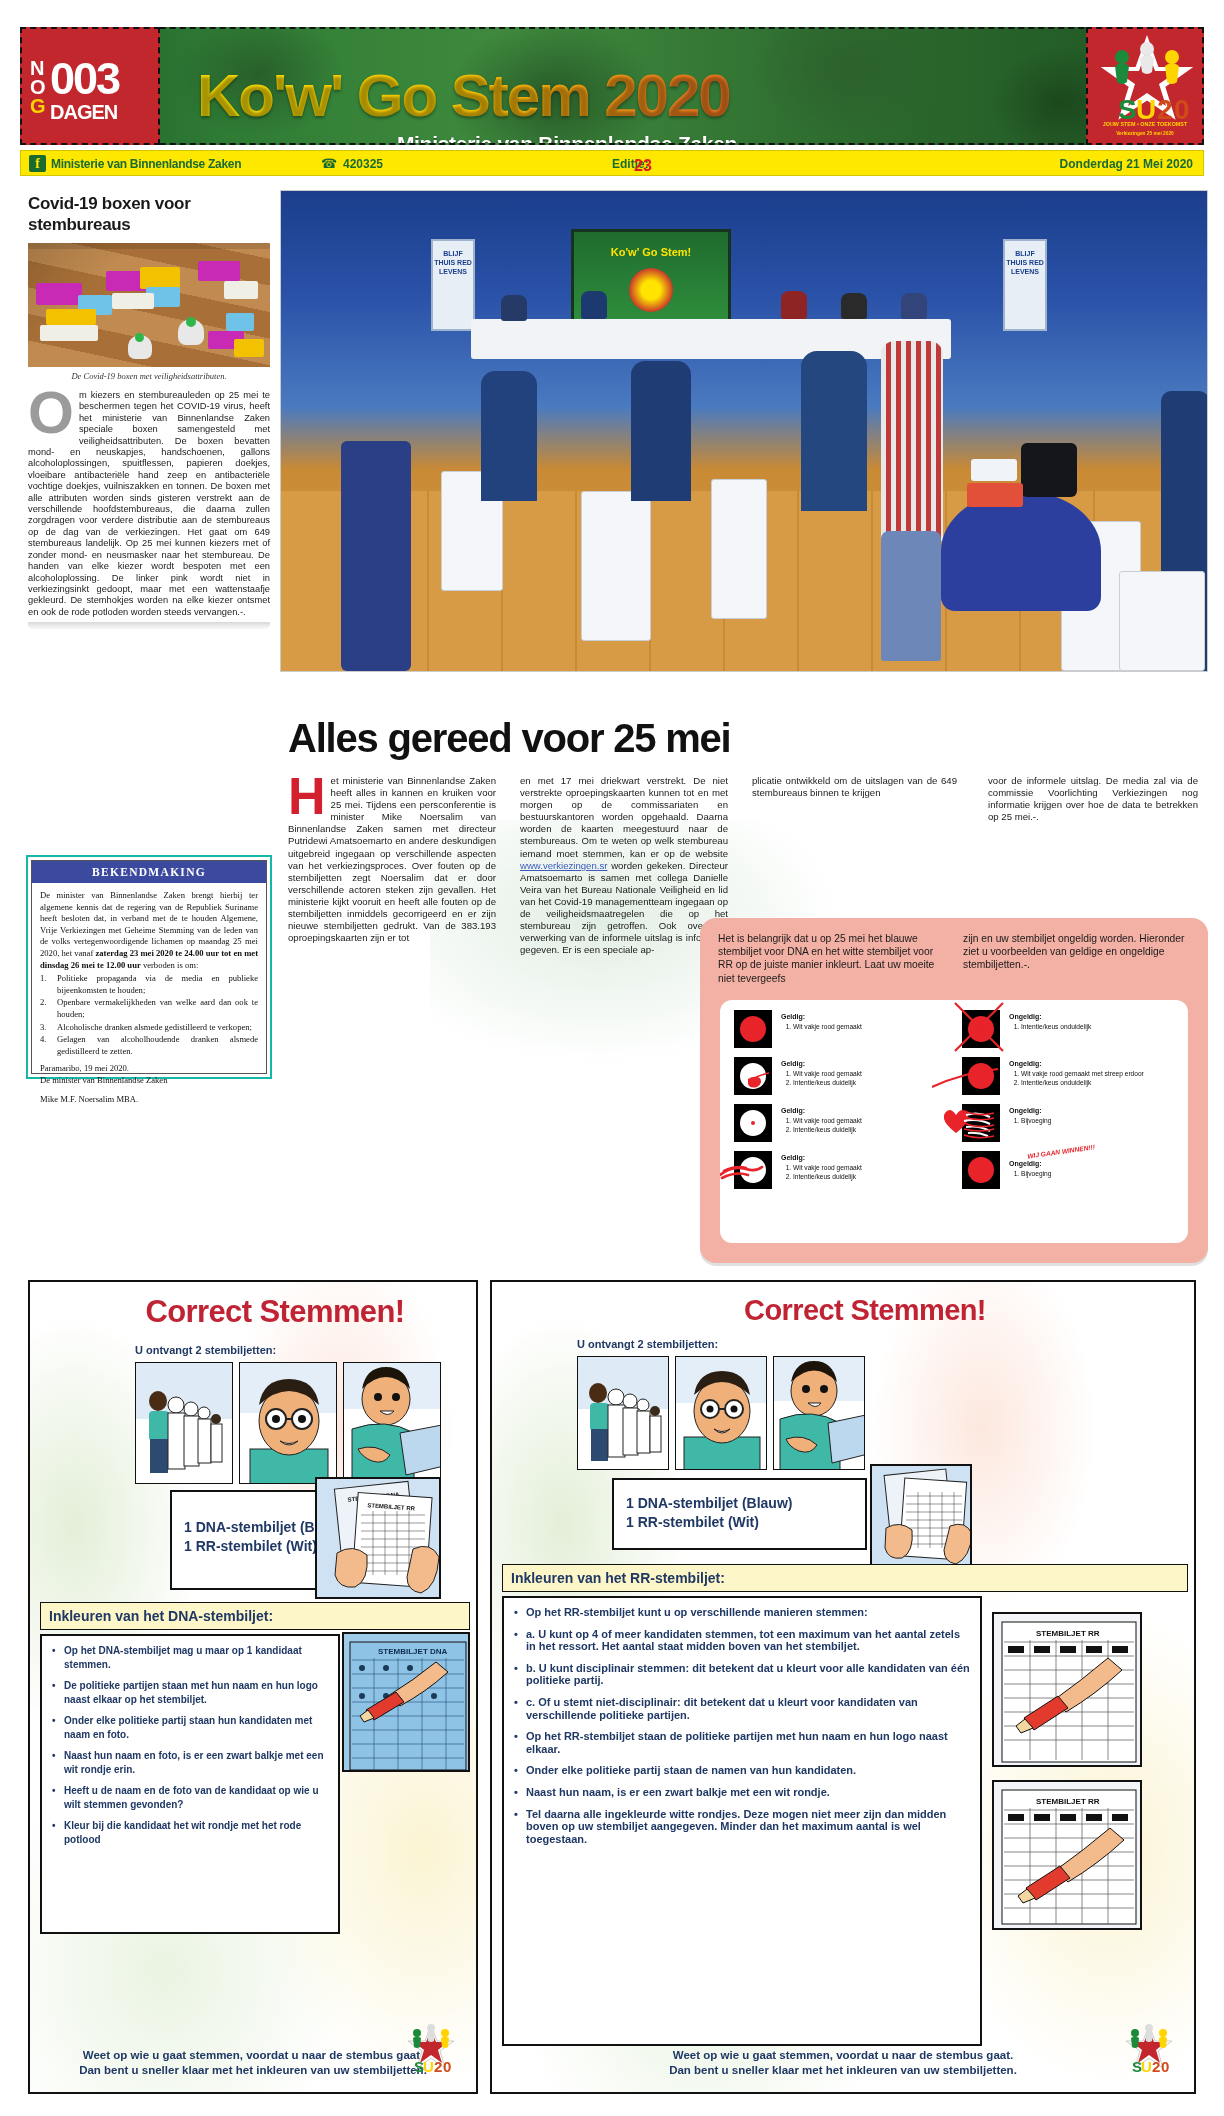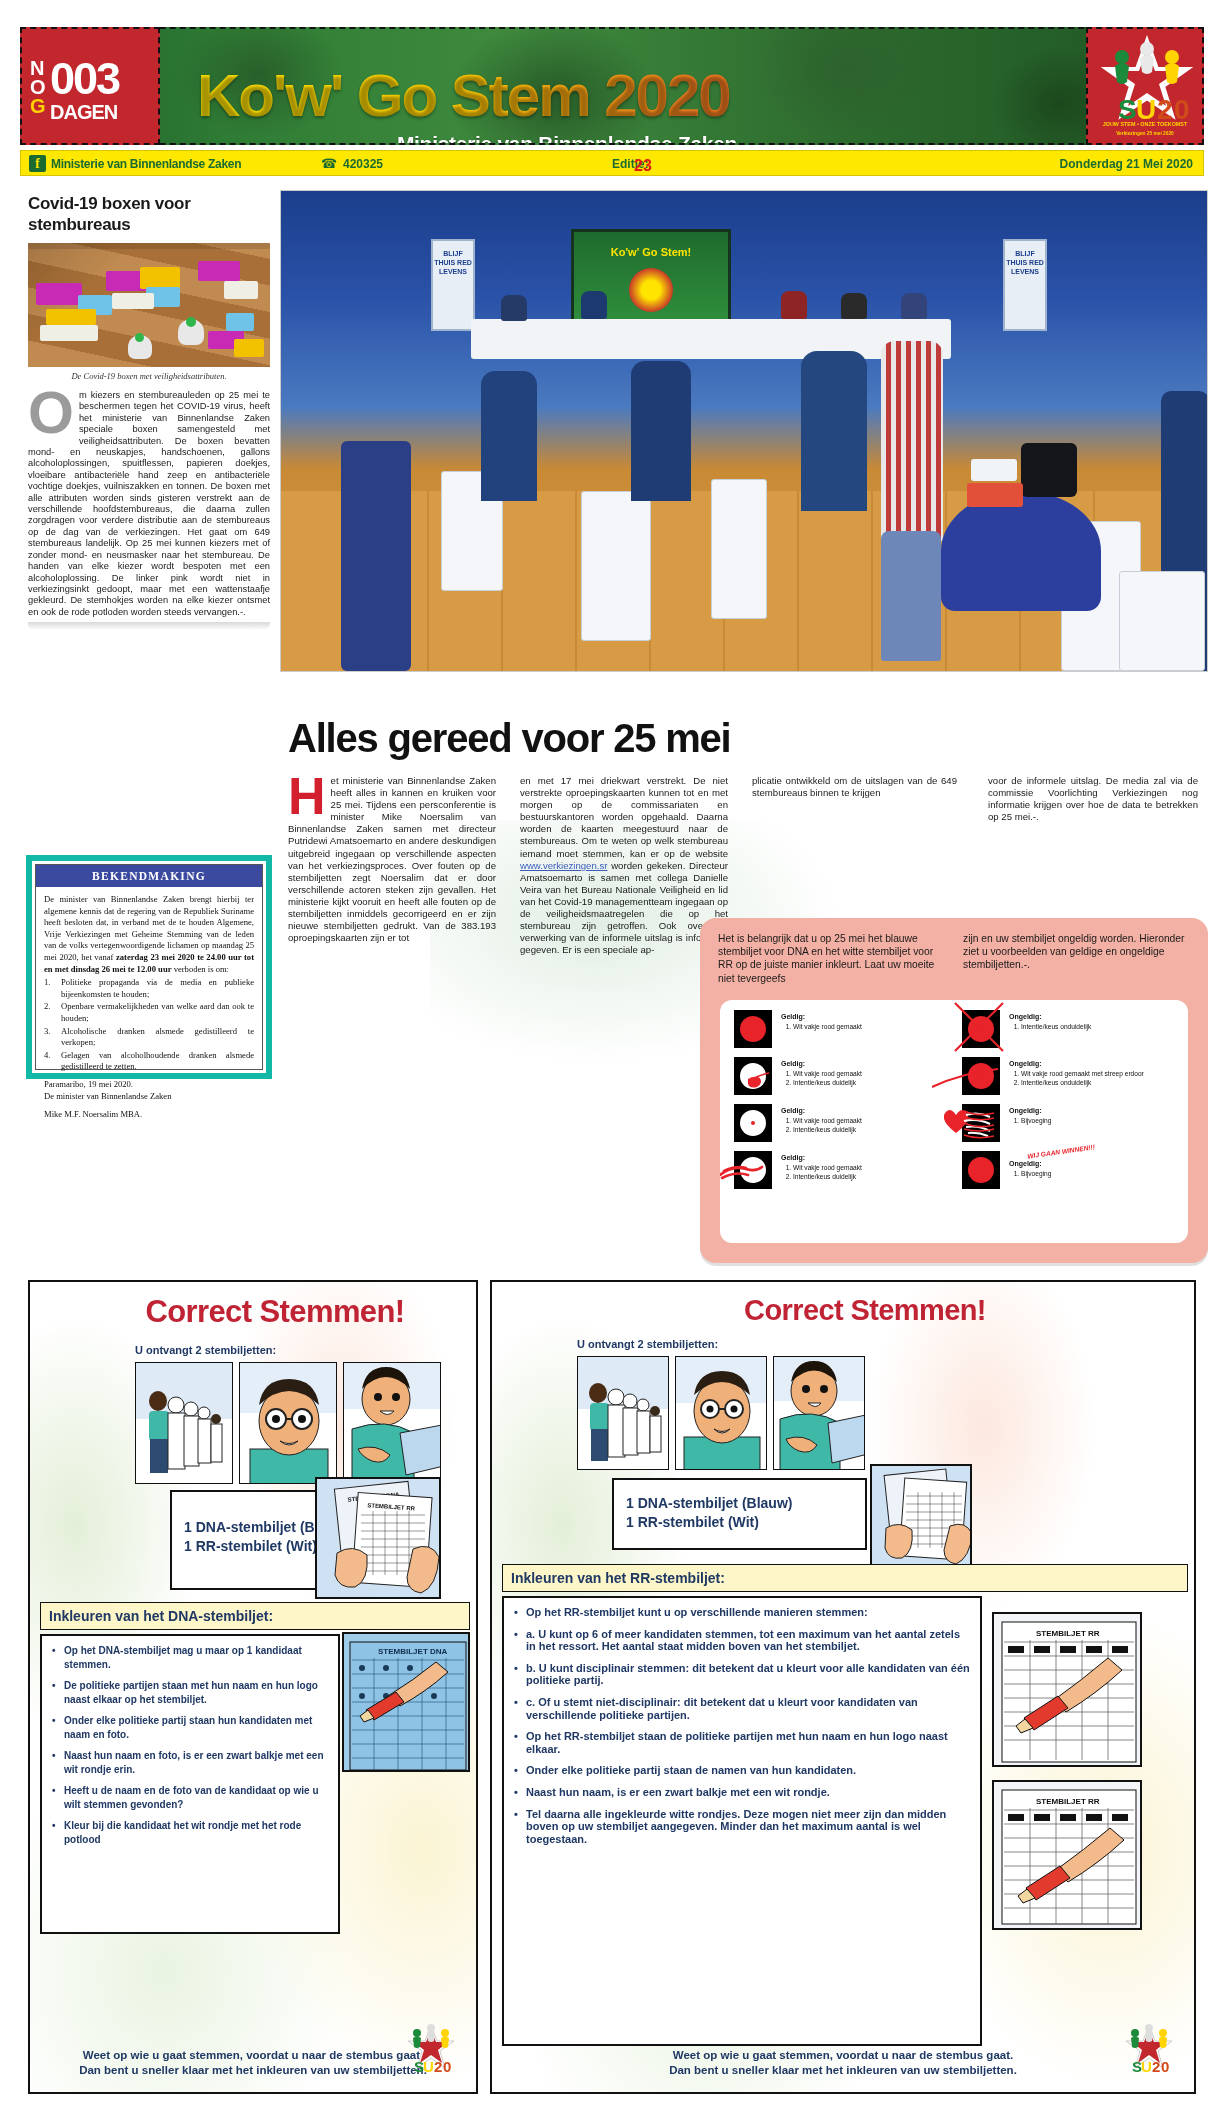--- a/index.html
+++ b/index.html
@@ -99,21 +99,21 @@
   .dropcap{
     float:left; font-size:59px; line-height:47px; font-weight:bold;
     color:#9b9b9b; margin:0 5px 0 0; font-family:"Liberation Sans",sans-serif;
   }
   .lc-shadowbar{ width:242px; height:8px; margin-top:4px;
     background:linear-gradient(180deg,#d9d9d9,#fff); border-radius:0 0 6px 6px;}
 
   
   .bekend{
     position:absolute; left:26px; top:855px; width:246px; height:224px;
-    border:6px solid #14b8a6; background:#fff; padding:3px;
+    border:2px solid #14b8a6; background:#fff; padding:3px;
   }
   .bk-inner{ border:1px solid #555; height:100%; padding:0;}
   .bk-title{
     background:#3b4a9e; color:#fff; text-align:center;
     font-family:"Liberation Serif",serif; font-weight:bold; font-size:11.5px;
     letter-spacing:1.3px; padding:5px 0 5px;
   }
   .bk-body{ padding:7px 8px; font-family:"Liberation Serif",serif; font-size:8.6px; line-height:11.6px; color:#111; text-align:justify;}
   .bk-body b{ font-weight:bold; }
   .bk-list{ margin:2px 0 0 0; padding:0; list-style:none; }
@@ -741,21 +741,21 @@
           <path d="M14 62 q14 -8 26 2 q2 22 -10 28 q-14 2 -17 -10z" fill="#f3bb8b" stroke="#222"></path>
           <path d="M78 60 q16 -6 22 8 q-2 24 -16 30 q-12 -2 -12 -14z" fill="#f3bb8b" stroke="#222"></path>
         </svg>
       </div>
 
       <div class="sectionband" style="position:absolute; left:10px; top:282px; width:686px;">Inkleuren van het RR-stembiljet:</div>
 
       <div class="bullets bulletsR" style="position:absolute; left:10px; top:314px; width:480px; height:450px; font-size:11px; line-height:12.6px;">
         <ul>
           <li>Op het RR-stembiljet kunt u op verschillende manieren stemmen:</li>
-          <li style="list-style:none" class="nb">a. U kunt op 6 of meer kandidaten stemmen, tot een maximum van het aantal zetels in het ressort. Het aantal staat midden boven van het stembiljet.</li>
+          <li style="list-style:none" class="nb">a. U kunt op 4 of meer kandidaten stemmen, tot een maximum van het aantal zetels in het ressort. Het aantal staat midden boven van het stembiljet.</li>
           <li style="list-style:none" class="nb">b. U kunt disciplinair stemmen: dit betekent dat u kleurt voor alle kandidaten van één politieke partij.</li>
           <li style="list-style:none" class="nb">c. Of u stemt niet-disciplinair: dit betekent dat u kleurt voor kandidaten van verschillende politieke partijen.</li>
           <li>Op het RR-stembiljet staan de politieke partijen met hun naam en hun logo naast elkaar.</li>
           <li>Onder elke politieke partij staan de namen van hun kandidaten.</li>
           <li>Naast hun naam, is er een zwart balkje met een wit rondje.</li>
           <li>Tel daarna alle ingekleurde witte rondjes. Deze mogen niet meer zijn dan midden boven op uw stembiljet aangegeven. Minder dan het maximum aantal is wel toegestaan.</li>
         </ul>
       </div>
 
       <div class="comic" style="position:absolute; left:500px; top:330px; width:150px; height:155px; border:2px solid #111;">

